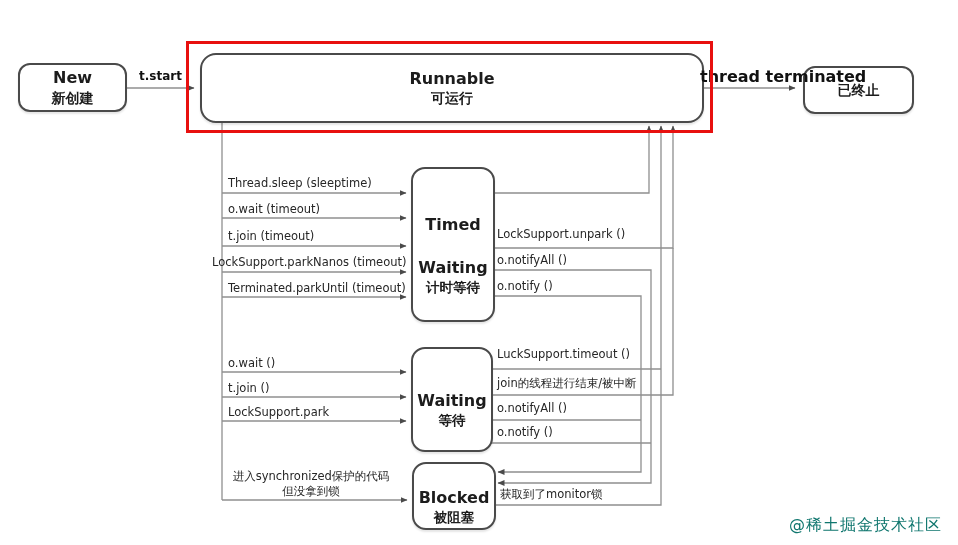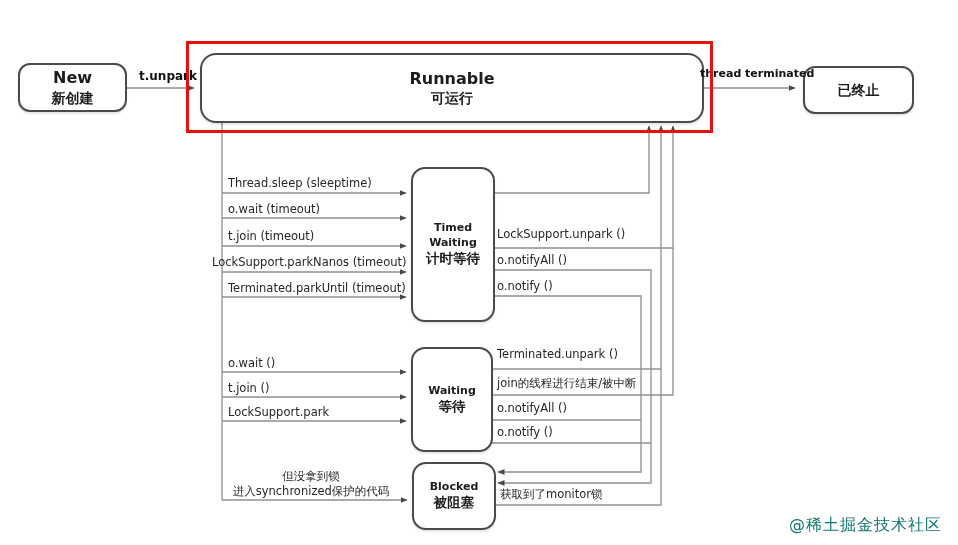--- a/index.html
+++ b/index.html
@@ -9,21 +9,21 @@
   }
   .layer-svg { position:absolute; left:0; top:0; z-index:1; }
   .state {
     position:absolute; background:#ffffff; border:2.5px solid #4a4a4a;
     border-radius:12px; display:flex; flex-direction:column; align-items:center;
     justify-content:center; color:#1c1c1c; font-weight:bold; z-index:2;
     line-height:1.3; box-shadow:0 2px 2px rgba(0,0,0,0.10); text-align:center;
   }
   .state .en { font-size:16px; }
   .state .zh { font-size:14px; }
-  .state.small .en { font-size:11px; }
+  .state.small .en { font-size:16px;margin-top:22px; }
   .state.small .zh { font-size:13.5px; }
   .highlight-rect {
     position:absolute; border:3px solid #e8100f; background:transparent;
     z-index:5; pointer-events:none;
   }
   .lbl {
     position:absolute; font-size:11.5px; color:#262626; white-space:nowrap; z-index:3;
   }
   .lbl.bold { font-weight:bold; font-size:12px; color:#111; }
   .lbl.center { text-align:center; white-space:normal; }
@@ -107,44 +107,44 @@
     <div class="zh">等待</div>
   </div>
 
   <div class="state small" style="left:412px; top:462px; width:80px; height:64px; border-radius:14px;">
     <div class="en">Blocked</div>
     <div class="zh">被阻塞</div>
   </div>
 
   <div class="highlight-rect" style="left:186px; top:41px; width:521px; height:86px;"></div>
 
-  <div class="lbl bold" style="left:139px; top:69px;">t.unpark</div>
-  <div class="lbl bold" style="left:700px; top:67px; font-size:11px;">thread terminated</div>
+  <div class="lbl bold" style="left:139px; top:69px;">t.start</div>
+  <div class="lbl bold" style="left:700px; top:67px; font-size:16px;">thread terminated</div>
 
   <div class="lbl" style="left:228px; top:176px;">Thread.sleep (sleeptime)</div>
   <div class="lbl" style="left:228px; top:202px;">o.wait (timeout)</div>
   <div class="lbl" style="left:228px; top:229px;">t.join (timeout)</div>
   <div class="lbl" style="left:212px; top:255px;">LockSupport.parkNanos (timeout)</div>
   <div class="lbl" style="left:228px; top:281px;">Terminated.parkUntil (timeout)</div>
 
   <div class="lbl" style="left:228px; top:356px;">o.wait ()</div>
   <div class="lbl" style="left:228px; top:381px;">t.join ()</div>
   <div class="lbl" style="left:228px; top:405px;">LockSupport.park</div>
 
   <div class="lbl center" style="left:225px; top:469px; width:172px; line-height:1.3;">
+    <div>进入synchronized保护的代码</div>
     <div>但没拿到锁</div>
-    <div>进入synchronized保护的代码</div>
   </div>
 
   <div class="lbl" style="left:497px; top:227px;">LockSupport.unpark ()</div>
 
   <div class="lbl" style="left:497px; top:253px;">o.notifyAll ()</div>
   <div class="lbl" style="left:497px; top:279px;">o.notify ()</div>
 
-  <div class="lbl" style="left:497px; top:347px;">Terminated.unpark ()</div>
+  <div class="lbl" style="left:497px; top:347px;">LuckSupport.timeout ()</div>
   <div class="lbl" style="left:497px; top:376px;">join的线程进行结束/被中断</div>
 
   <div class="lbl" style="left:497px; top:401px;">o.notifyAll ()</div>
   <div class="lbl" style="left:497px; top:425px;">o.notify ()</div>
 
   <div class="lbl" style="left:500px; top:487px;">获取到了monitor锁</div>
 
   <div class="watermark" style="left:789px; top:515px;">@稀土掘金技术社区</div>
 
 </div>

